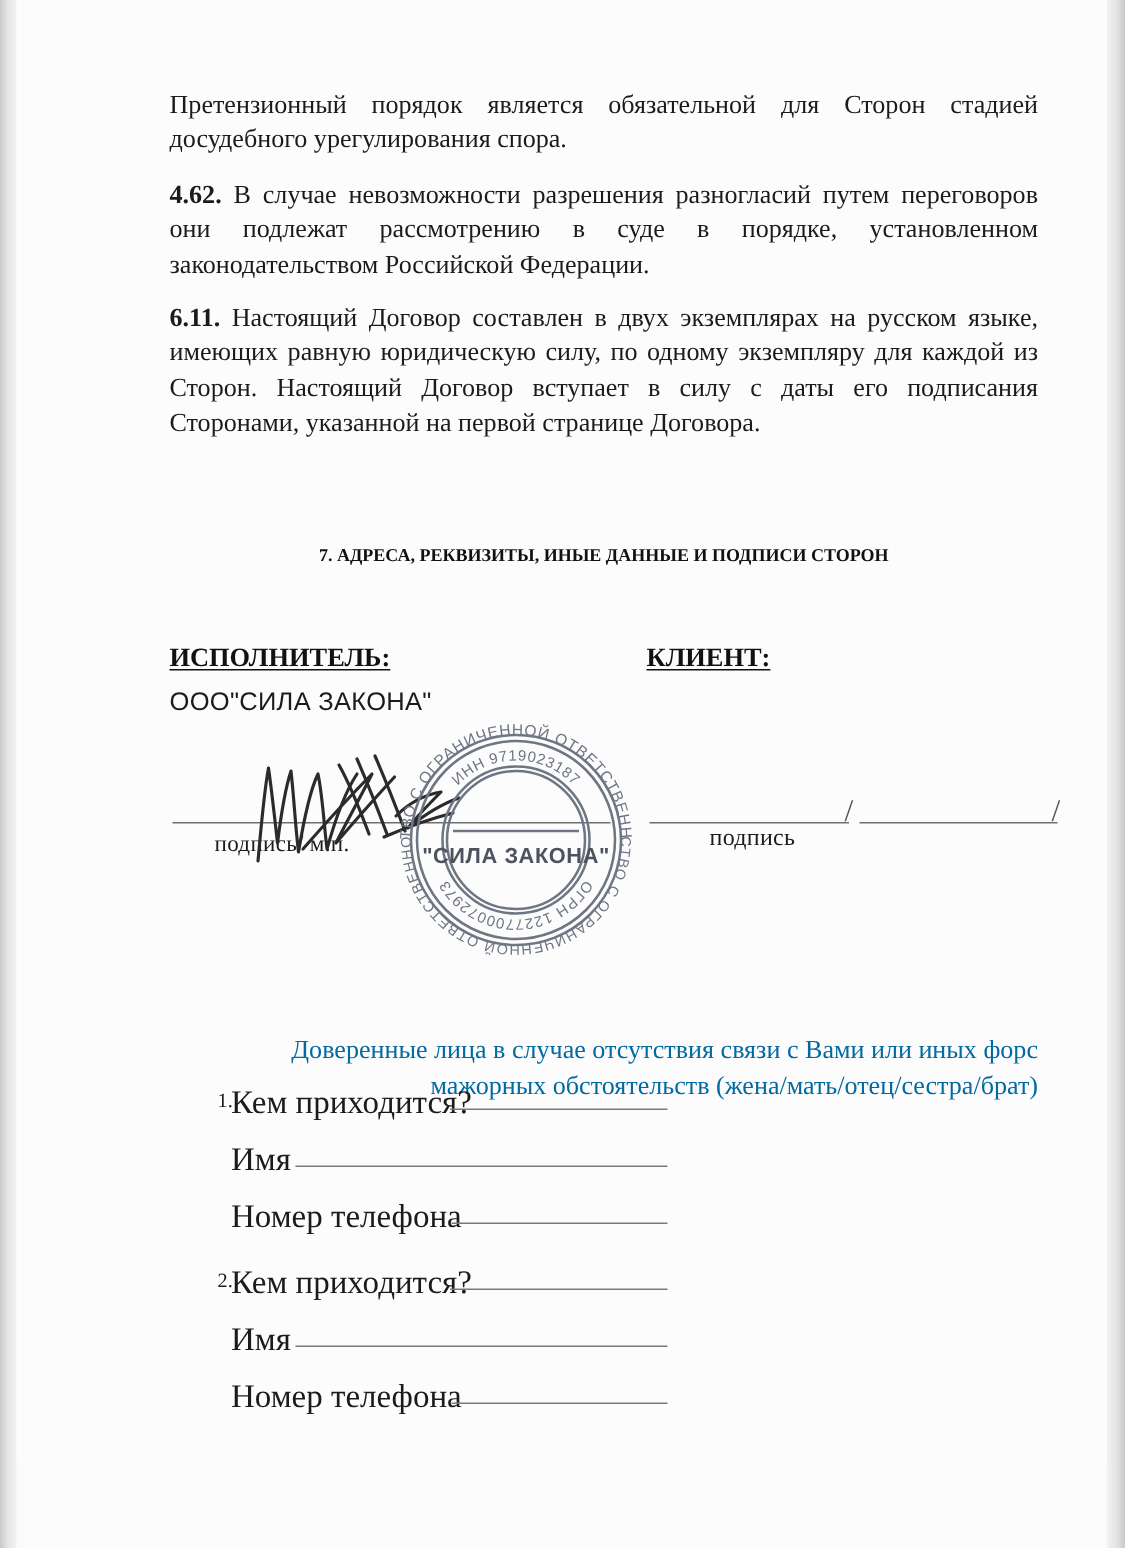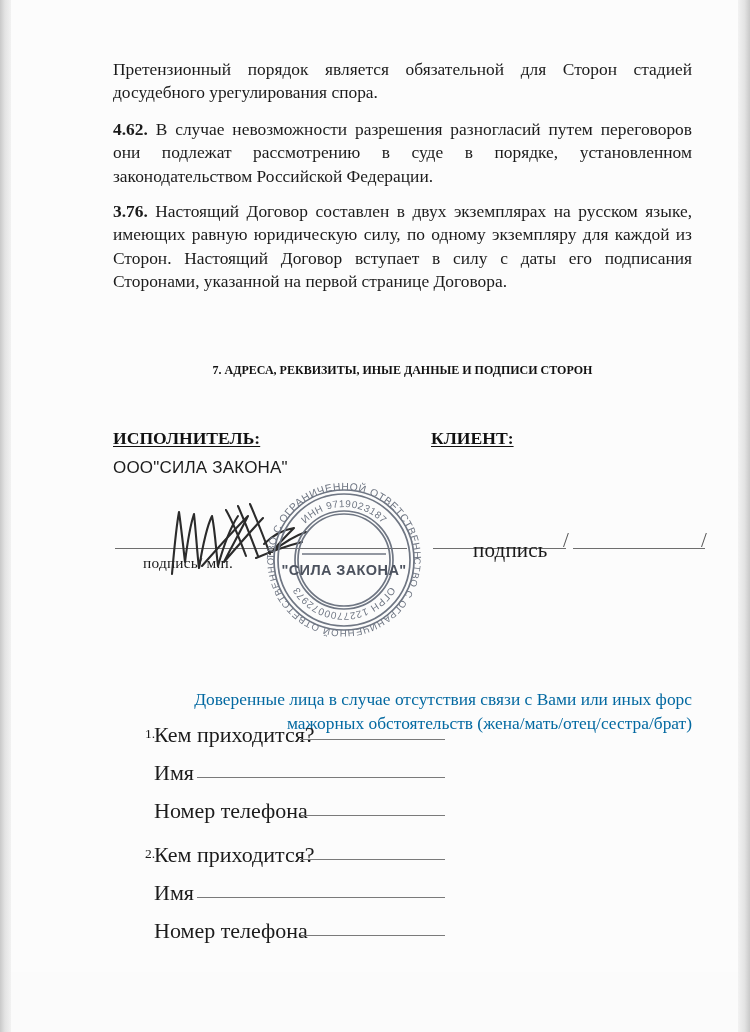--- a/index.html
+++ b/index.html
@@ -143,22 +143,22 @@
     top: -2px;
     font-size: 21px;
     color: #555;
     transform: rotate(0deg);
   }
   .sig-right .slash.s1 { left: 130px; }
   .sig-right .slash.s2 { left: 268px; }
   .sig-caption-right {
     position: absolute;
     left: 360px;
-    top: 48px;
-    font-size: 21px;
+    top: 60px;
+    font-size: 16px;
     color: #1b1b1b;
     letter-spacing: 0.2px;
     font-family: Liberation Serif, serif;
   }
 
   .stamp-wrap {
     position: absolute;
     left: 143px;
     top: -8px;
     width: 176px;
@@ -235,21 +235,21 @@
       <p class="body para-1">
         <span>Претензионный порядок является обязательной для Сторон стадией досудебного урегулирования спора.</span>
       </p>
 
       <p class="body para-2">
         <b>4.62.</b>
         <span>В случае невозможности разрешения разногласий путем переговоров они подлежат рассмотрению в суде в порядке, установленном законодательством Российской Федерации.</span>
       </p>
 
       <p class="body para-3">
-        <b>3.76.</b>
+        <b>6.11.</b>
         <span>Настоящий Договор составлен в двух экземплярах на русском языке, имеющих равную юридическую силу, по одному экземпляру для каждой из Сторон. Настоящий Договор вступает в силу с даты его подписания Сторонами, указанной на первой странице Договора.</span>
       </p>
 
       <div class="section-title">7. АДРЕСА, РЕКВИЗИТЫ, ИНЫЕ ДАННЫЕ И ПОДПИСИ СТОРОН</div>
 
       <div class="parties">
         <div class="party-label performer">ИСПОЛНИТЕЛЬ:</div>
         <div class="party-label client">КЛИЕНТ:</div>
         <div class="org-name">ООО"СИЛА ЗАКОНА"</div>
       </div>

